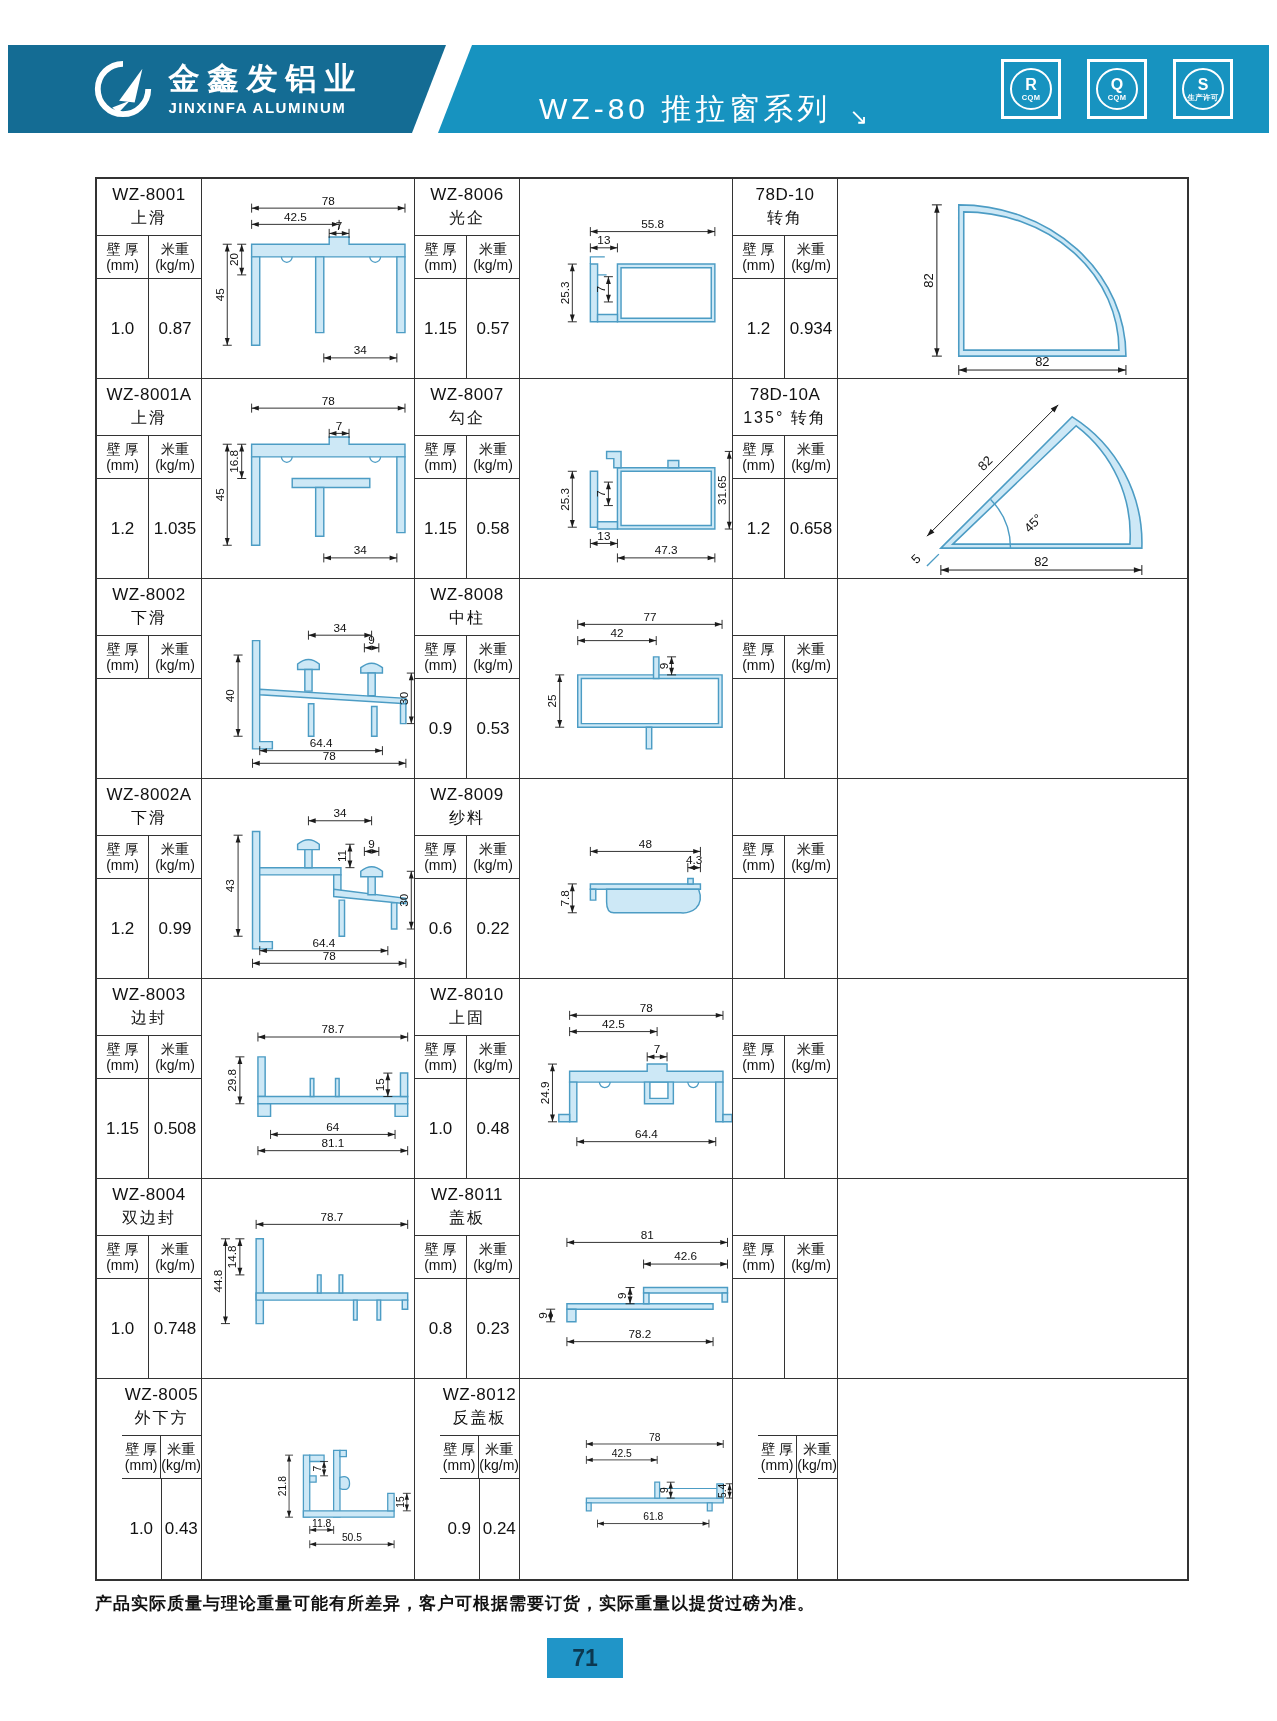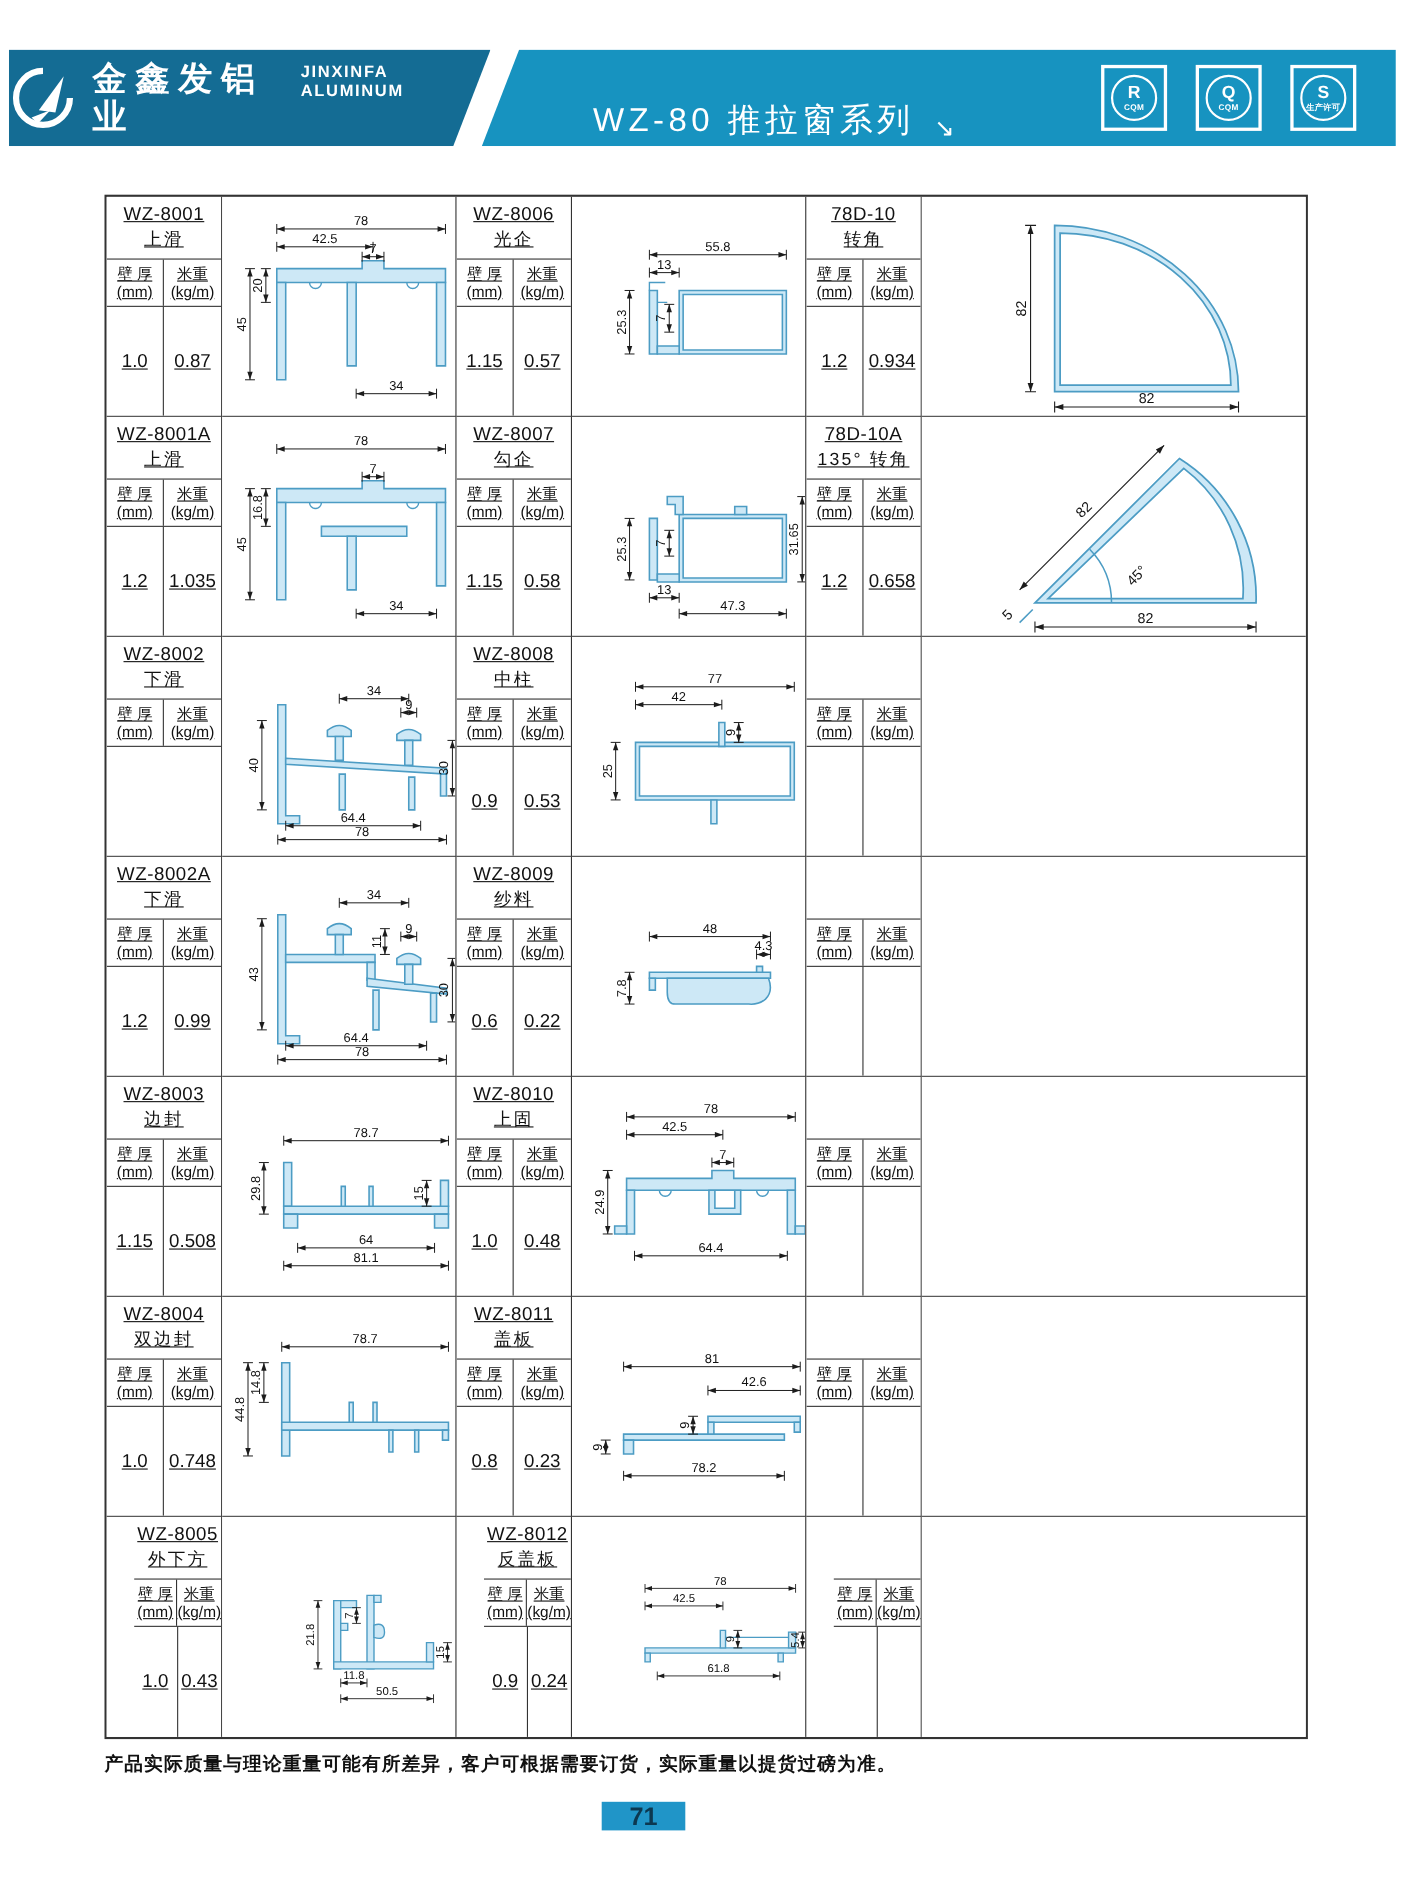--- a/index.html
+++ b/index.html
@@ -5,32 +5,32 @@
   html,body{margin:0;padding:0;background:#fff;}
   body{width:1277px;height:1721px;position:relative;font-family:"Liberation Sans","DejaVu Sans",sans-serif;color:#111;}
   
   .hdr{position:absolute;top:45px;left:8px;right:8px;height:88px;}
   .hdr-left{position:absolute;left:0;top:0;width:438px;height:100%;background:#146c94;
     clip-path:polygon(0 0,100% 0,calc(100% - 34px) 100%,0 100%);
     display:flex;align-items:center;justify-content:center;gap:14px;}
   .hdr-right{position:absolute;left:406px;right:0;top:0;height:100%;background:#1793c0;
     clip-path:polygon(58px 0,100% 0,100% 100%,24px 100%);
     display:flex;align-items:center;}
-  .btxt{display:flex;}
+  .btxt{display:flex;flex-direction:column;}
   .bcn{font-size:31px;font-weight:700;letter-spacing:8px;color:#fff;line-height:1.1;}
   .ben{font-size:15px;font-weight:700;letter-spacing:1.5px;color:#fff;margin-top:2px;}
   .title{font-size:30px;color:#fff;letter-spacing:4px;margin-left:125px;white-space:nowrap;margin-top:41px;}
   .tarrow{font-size:22px;margin-left:18px;display:inline-block;transform:translateY(5px);letter-spacing:0;}
   .certs{position:absolute;right:36px;top:50%;transform:translateY(-50%);display:flex;gap:26px;}
   .cert{width:60px;height:60px;border:3px solid #fff;box-sizing:border-box;display:flex;align-items:center;justify-content:center;color:#fff;}
   .cring{width:42px;height:42px;border:2.5px solid #fff;border-radius:50%;box-sizing:border-box;display:flex;flex-direction:column;align-items:center;justify-content:center;line-height:1;}
   .clet{font-size:16px;font-weight:700;}
   .csub{font-size:7.5px;font-weight:700;margin-top:1px;letter-spacing:0.3px;white-space:nowrap;}
   
-  .tbl{position:absolute;left:95px;top:177px;width:1090px;border:2px solid #333;box-sizing:content-box;background:#fff;text-decoration:underline;}
+  .tbl{position:absolute;left:95px;top:177px;width:1090px;border:2px solid #333;box-sizing:content-box;background:#fff;}
   .row{display:grid;grid-template-columns:105px 213px 105px 213px 105px 349px;}
   .cell{box-sizing:border-box;height:200px;border-right:1.3px solid #333;border-bottom:1.3px solid #333;overflow:hidden;background:#fff;}
   .row .cell:last-child{border-right:none;text-align:right;}
   .row:last-child .cell{border-bottom:none;padding-left:25px;}
   .info{display:flex;flex-direction:column;}
   .ptitle{height:56px;border-bottom:1.2px solid #333;display:flex;flex-direction:column;align-items:center;justify-content:center;gap:3px;}
   .pcode{font-size:17px;letter-spacing:0.5px;}
   .pname{font-size:16px;letter-spacing:2px;}
   .phead{height:42px;border-bottom:1.2px solid #333;display:grid;grid-template-columns:1fr 1fr;}
   .ph{display:flex;flex-direction:column;align-items:center;justify-content:center;font-size:14px;line-height:1.15;}
@@ -39,21 +39,21 @@
   .pv{display:flex;align-items:center;justify-content:center;font-size:17px;}
   .pv:first-child{border-right:1.2px solid #333;}
   .draw{position:relative;}
   .draw svg{display:block;width:100%;height:100%;}
   .prof{fill:#cde8f6;stroke:#4c9cc4;stroke-width:1.6;fill-rule:evenodd;}
   .pthin{fill:none;stroke:#4c9cc4;stroke-width:1.4;}
   .dline{stroke:#1c1c1c;stroke-width:1;}
   .dtxt{font-size:13px;fill:#111;font-family:"Liberation Sans","DejaVu Sans",sans-serif;}
   
   .note{position:absolute;left:95px;top:1592px;font-size:17px;font-weight:600;letter-spacing:1px;color:#111;}
-  .pagebox{position:absolute;left:547px;top:1638px;width:76px;height:26px;background:#2095c8;
+  .pagebox{position:absolute;left:547px;top:1638px;width:76px;height:40px;background:#2095c8;
     display:flex;align-items:center;justify-content:center;font-size:23px;font-weight:700;color:#0c3850;}
 </style>
 </head>
 <body>
 
 <div class="hdr">
   <div class="hdr-left">
     <svg width="64" height="64" viewBox="0 0 66 66">
       <path d="M33 7 A26 26 0 1 0 59 33" fill="none" stroke="#fff" stroke-width="6"></path>
       <path d="M29 45 L53 12 L45 47 Z" fill="#fff"></path>

